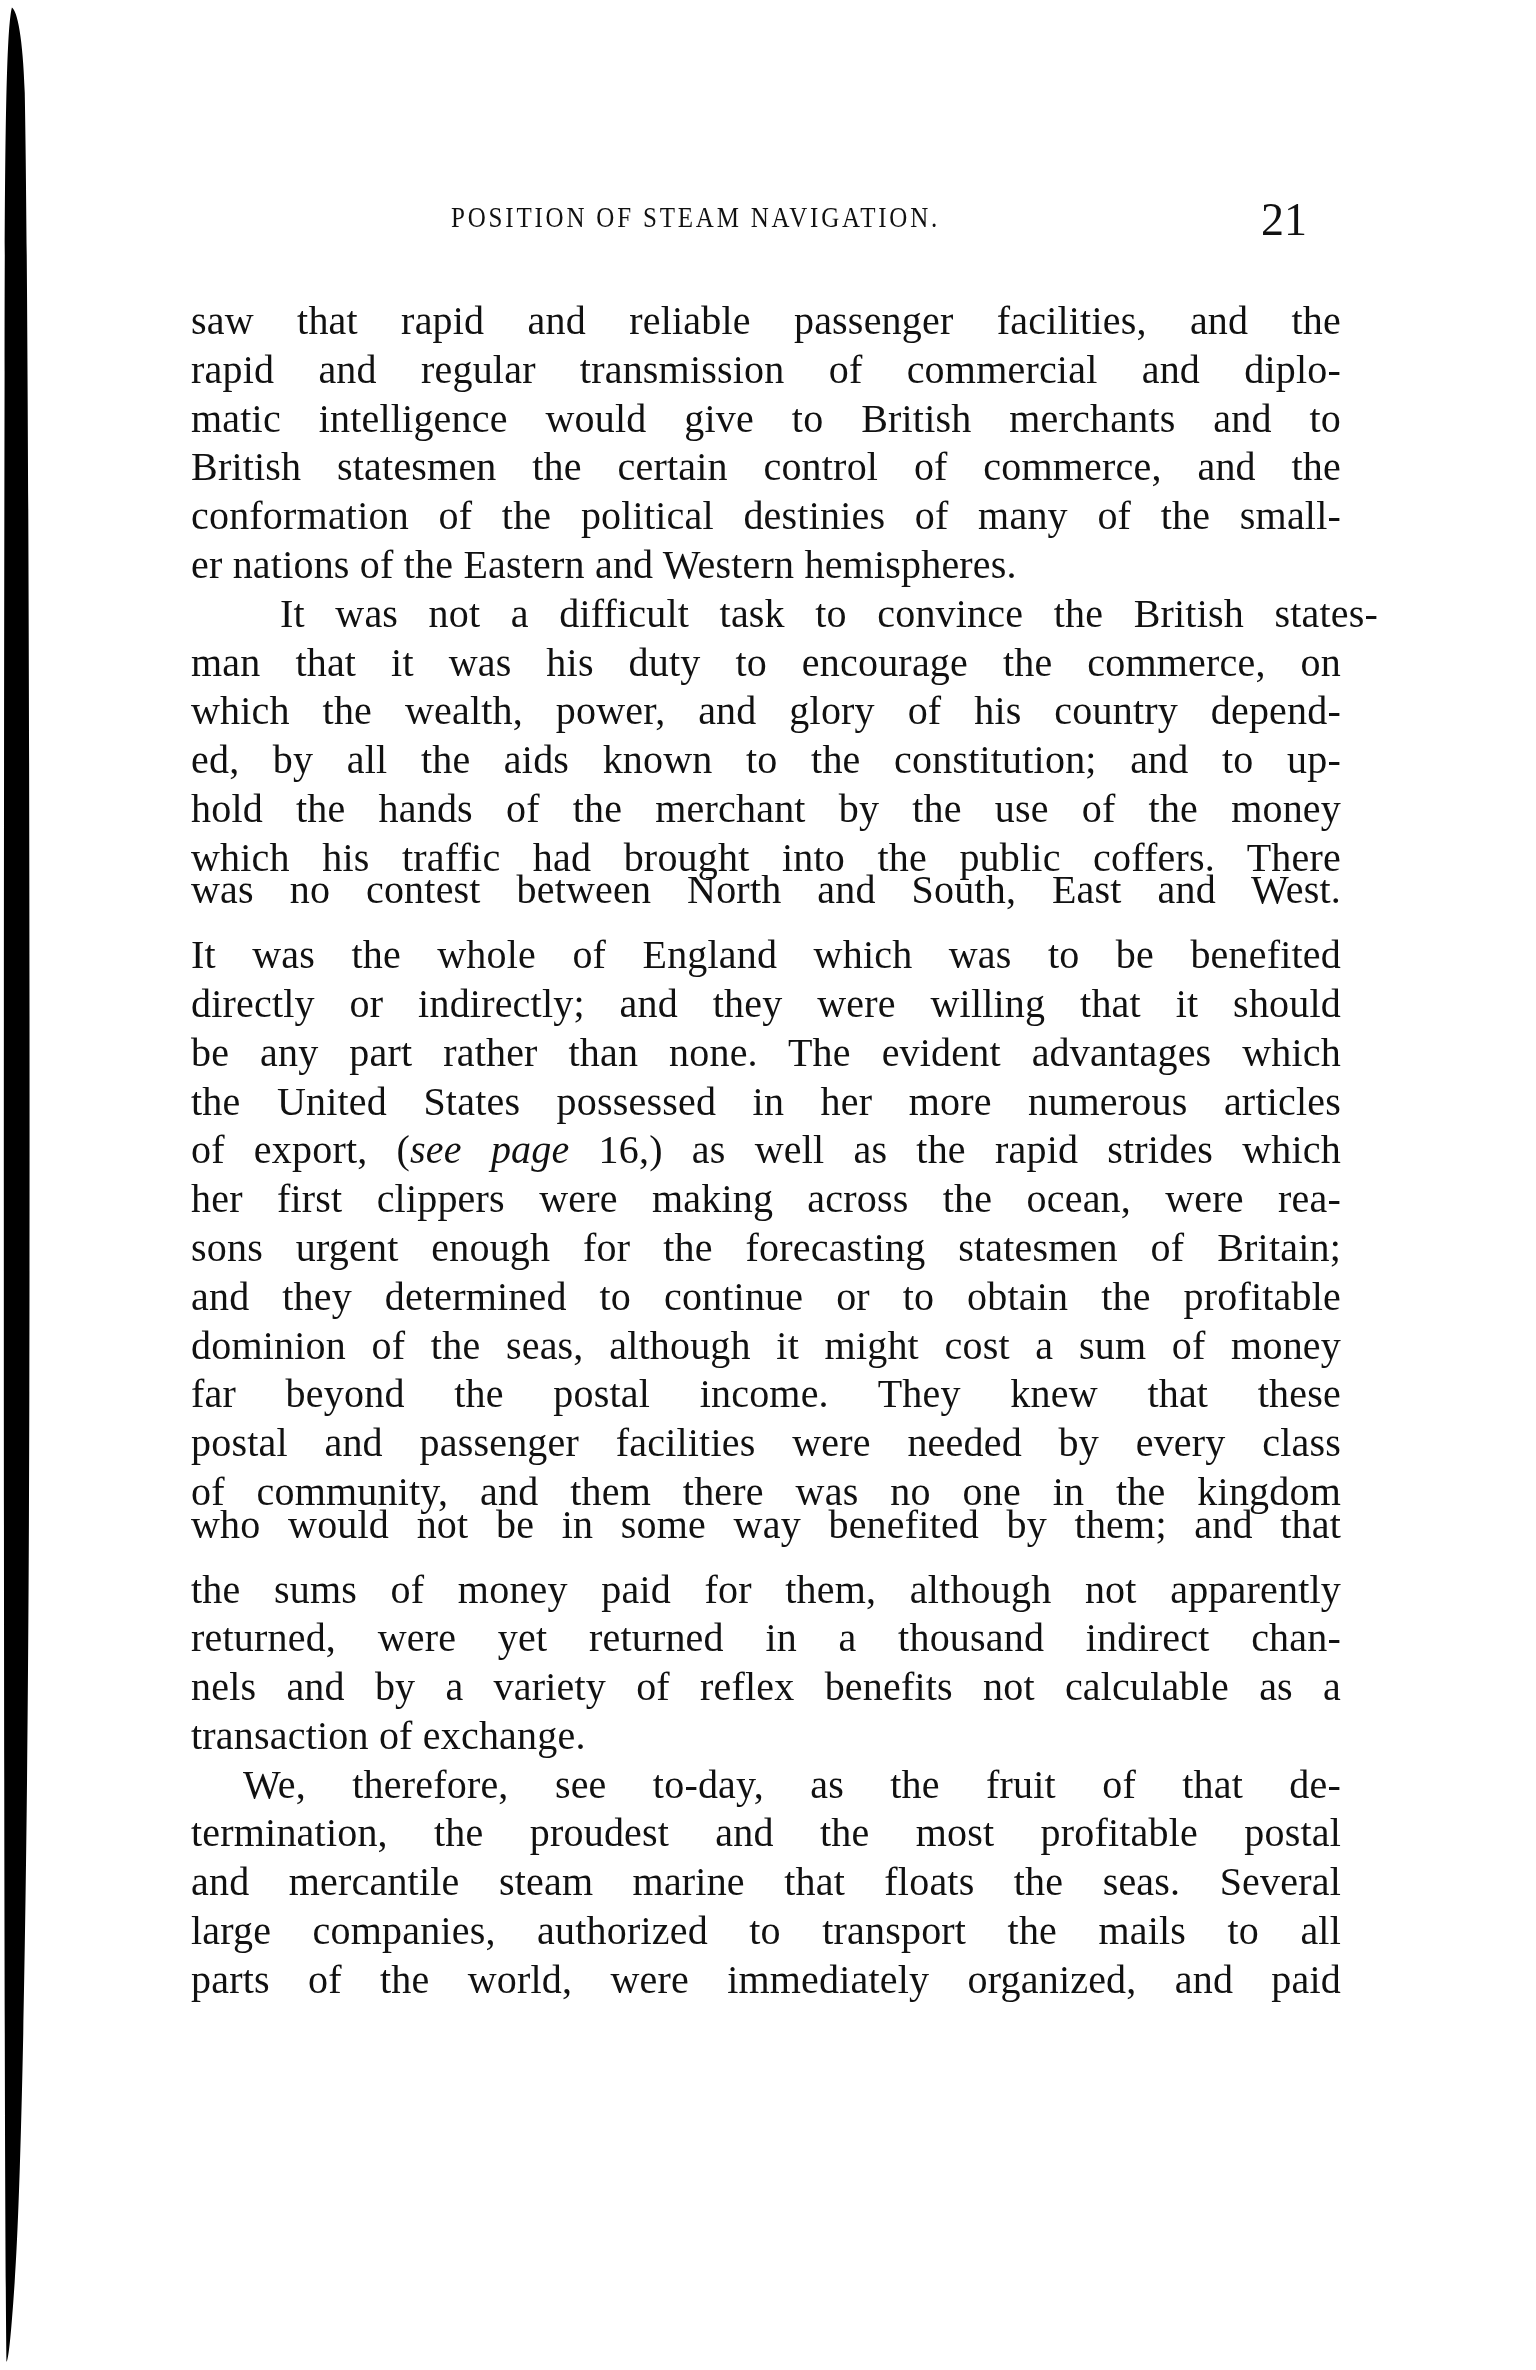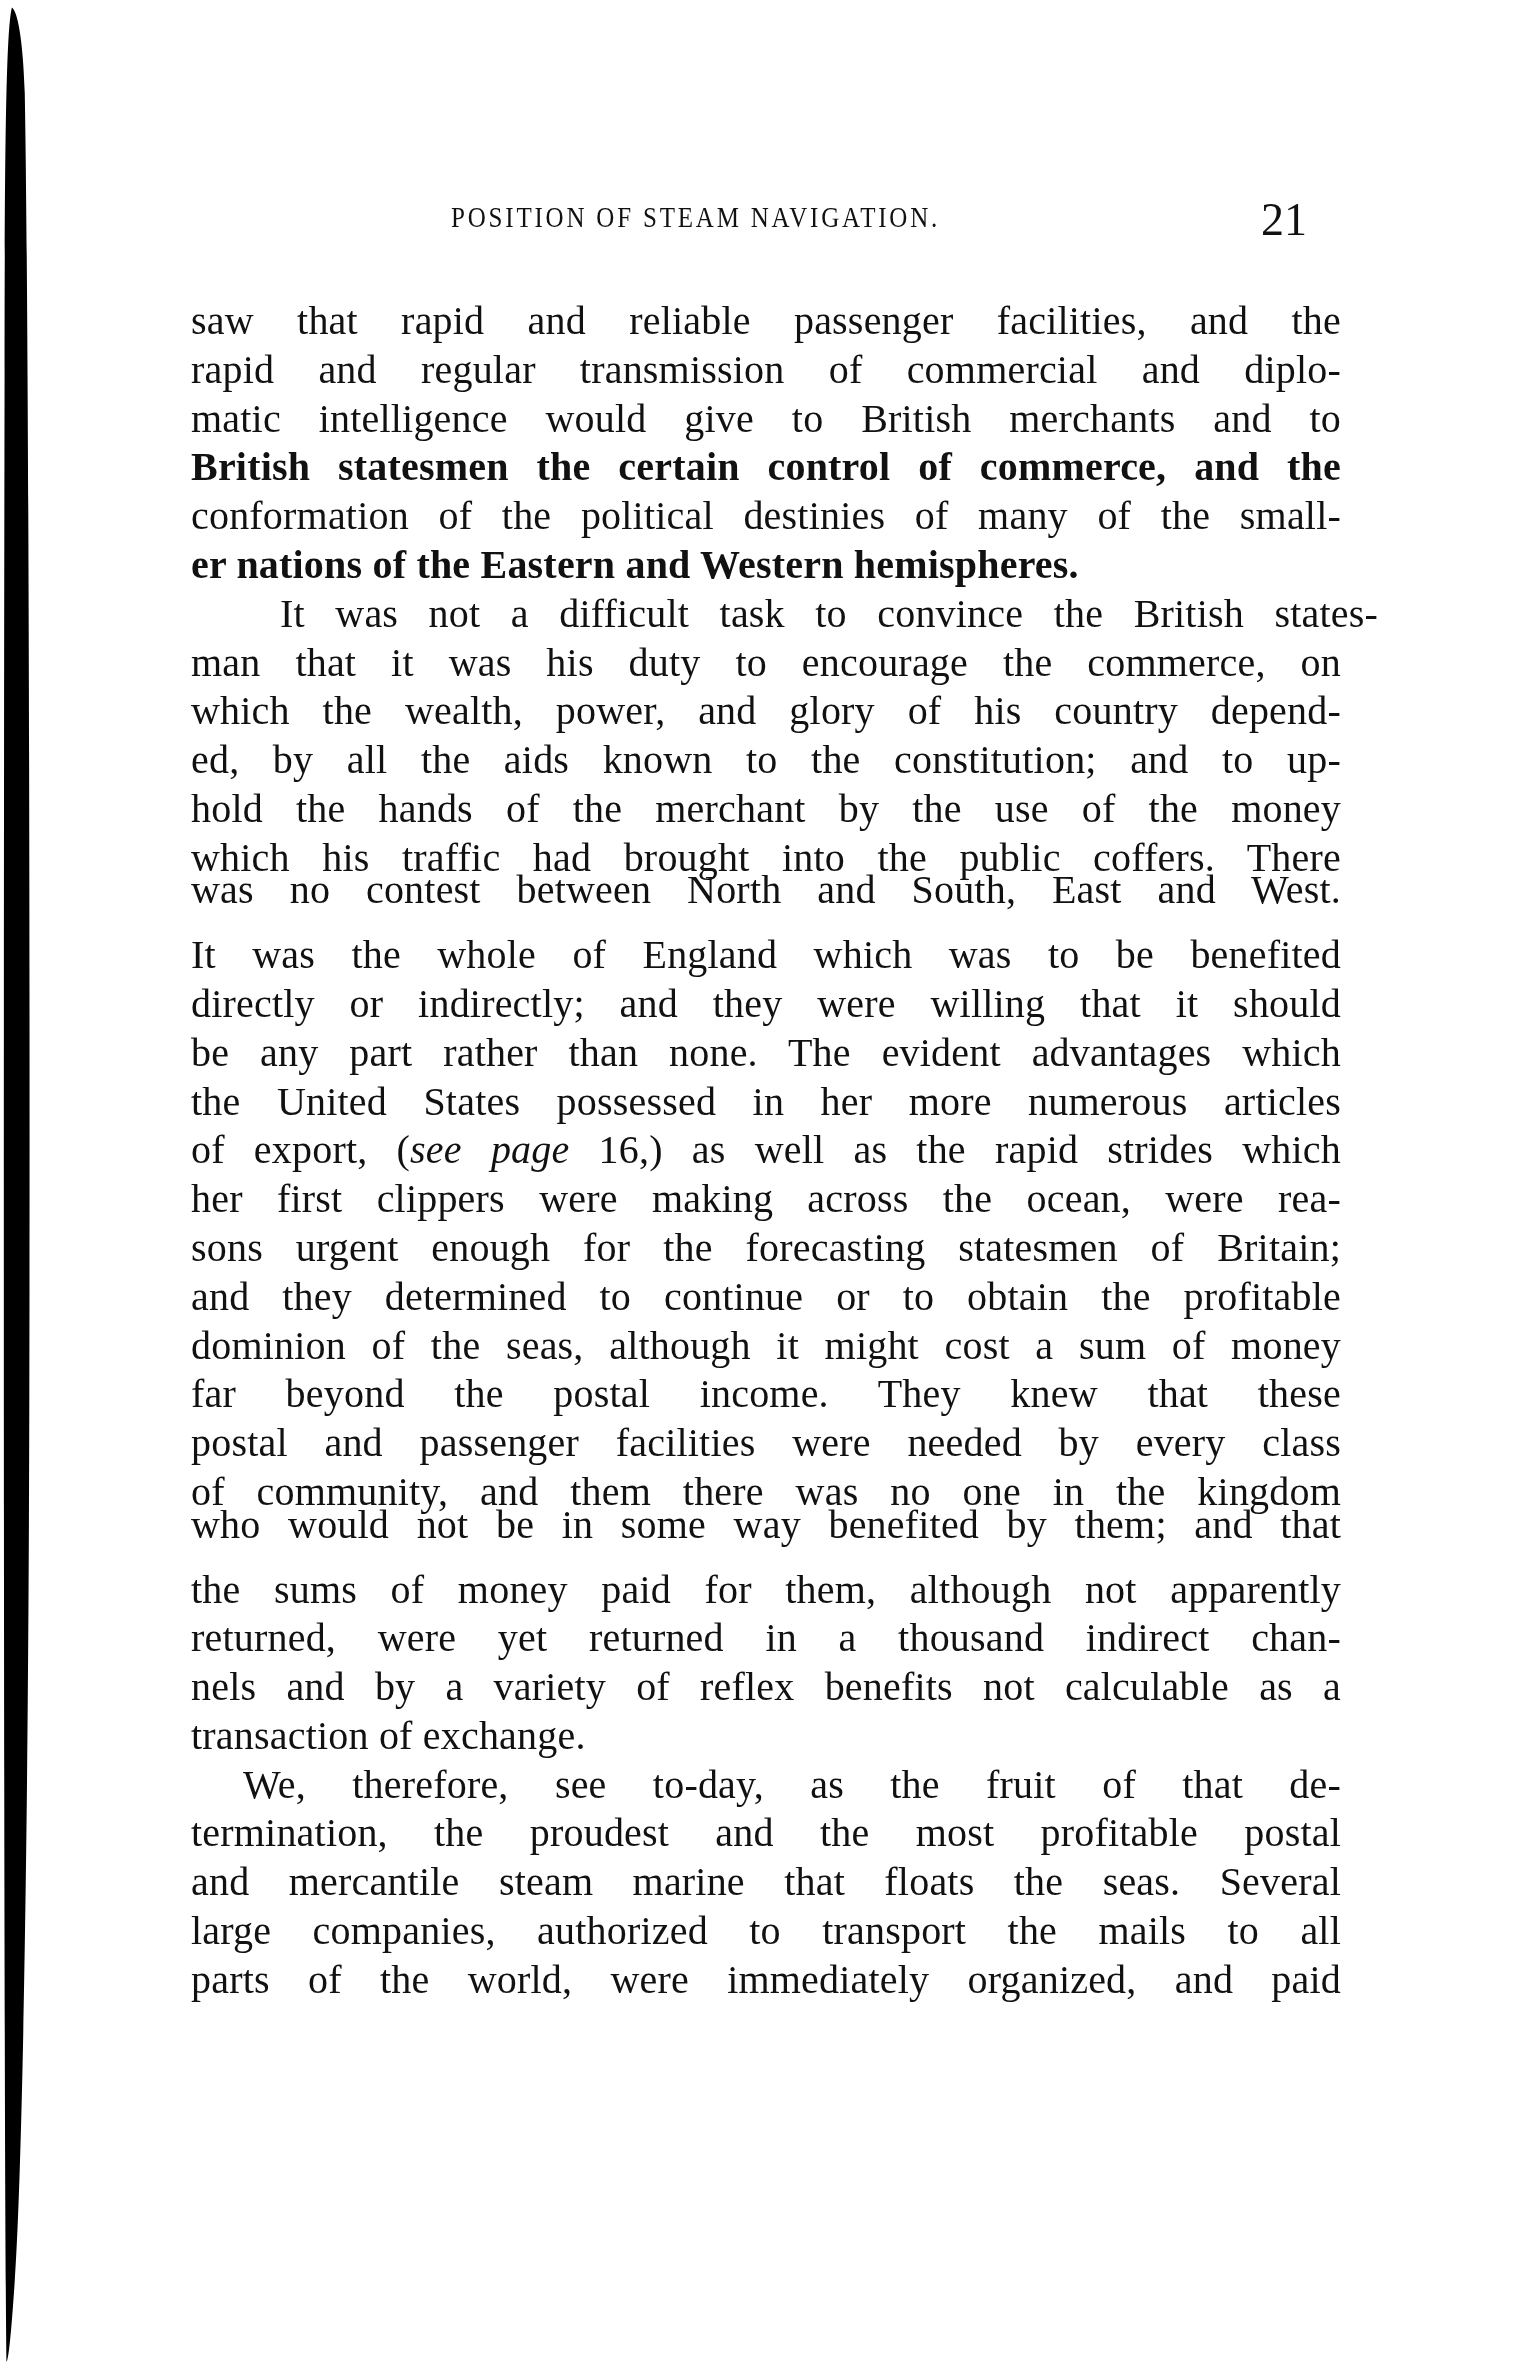--- a/index.html
+++ b/index.html
@@ -75,23 +75,23 @@
   <path d="M7 2546 C5 2400 3 1500 5 400 C5 150 7 30 13 8 C19 12 25 40 27 100 C31 300 33 1000 32 1500 C31 2000 24 2350 16 2460 C12 2520 9 2546 7 2546 Z" fill="#000000"></path>
 </svg>
 
 <div class="running-head">POSITION OF STEAM NAVIGATION.</div>
 <div class="page-number">21</div>
 
 <div class="text-block" id="text-block">
     <div class="line" style="top: 0px;">saw that rapid and reliable passenger facilities, and the</div>
     <div class="line" style="top: 49px;">rapid and regular transmission of commercial and diplo-</div>
     <div class="line" style="top: 98px;">matic intelligence would give to British merchants and to</div>
-    <div class="line" style="top: 146px; font-weight: bold;">British statesmen the certain control of commerce, and the</div>
+    <div class="line" style="top: 146px;">British statesmen the certain control of commerce, and the</div>
     <div class="line" style="top: 195px;">conformation of the political destinies of many of the small-</div>
-    <div class="line last" style="top: 244px; font-weight: bold;">er nations of the Eastern and Western hemispheres.</div>
+    <div class="line last" style="top: 244px;">er nations of the Eastern and Western hemispheres.</div>
     <div class="line indent" style="top: 293px; margin-left: 37px;">It was not a difficult task to convince the British states-</div>
     <div class="line" style="top: 342px;">man that it was his duty to encourage the commerce, on</div>
     <div class="line" style="top: 390px;">which the wealth, power, and glory of his country depend-</div>
     <div class="line" style="top: 439px;">ed, by all the aids known to the constitution; and to up-</div>
     <div class="line" style="top: 488px;">hold the hands of the merchant by the use of the money</div>
     <div class="line" style="top: 537px;">which his traffic had brought into the public coffers. There</div>
     <div class="line" style="top: 569px;">was no contest between North and South, East and West.</div>
     <div class="line" style="top: 634px;">It was the whole of England which was to be benefited</div>
     <div class="line" style="top: 683px;">directly or indirectly; and they were willing that it should</div>
     <div class="line" style="top: 732px;">be any part rather than none. The evident advantages which</div>

